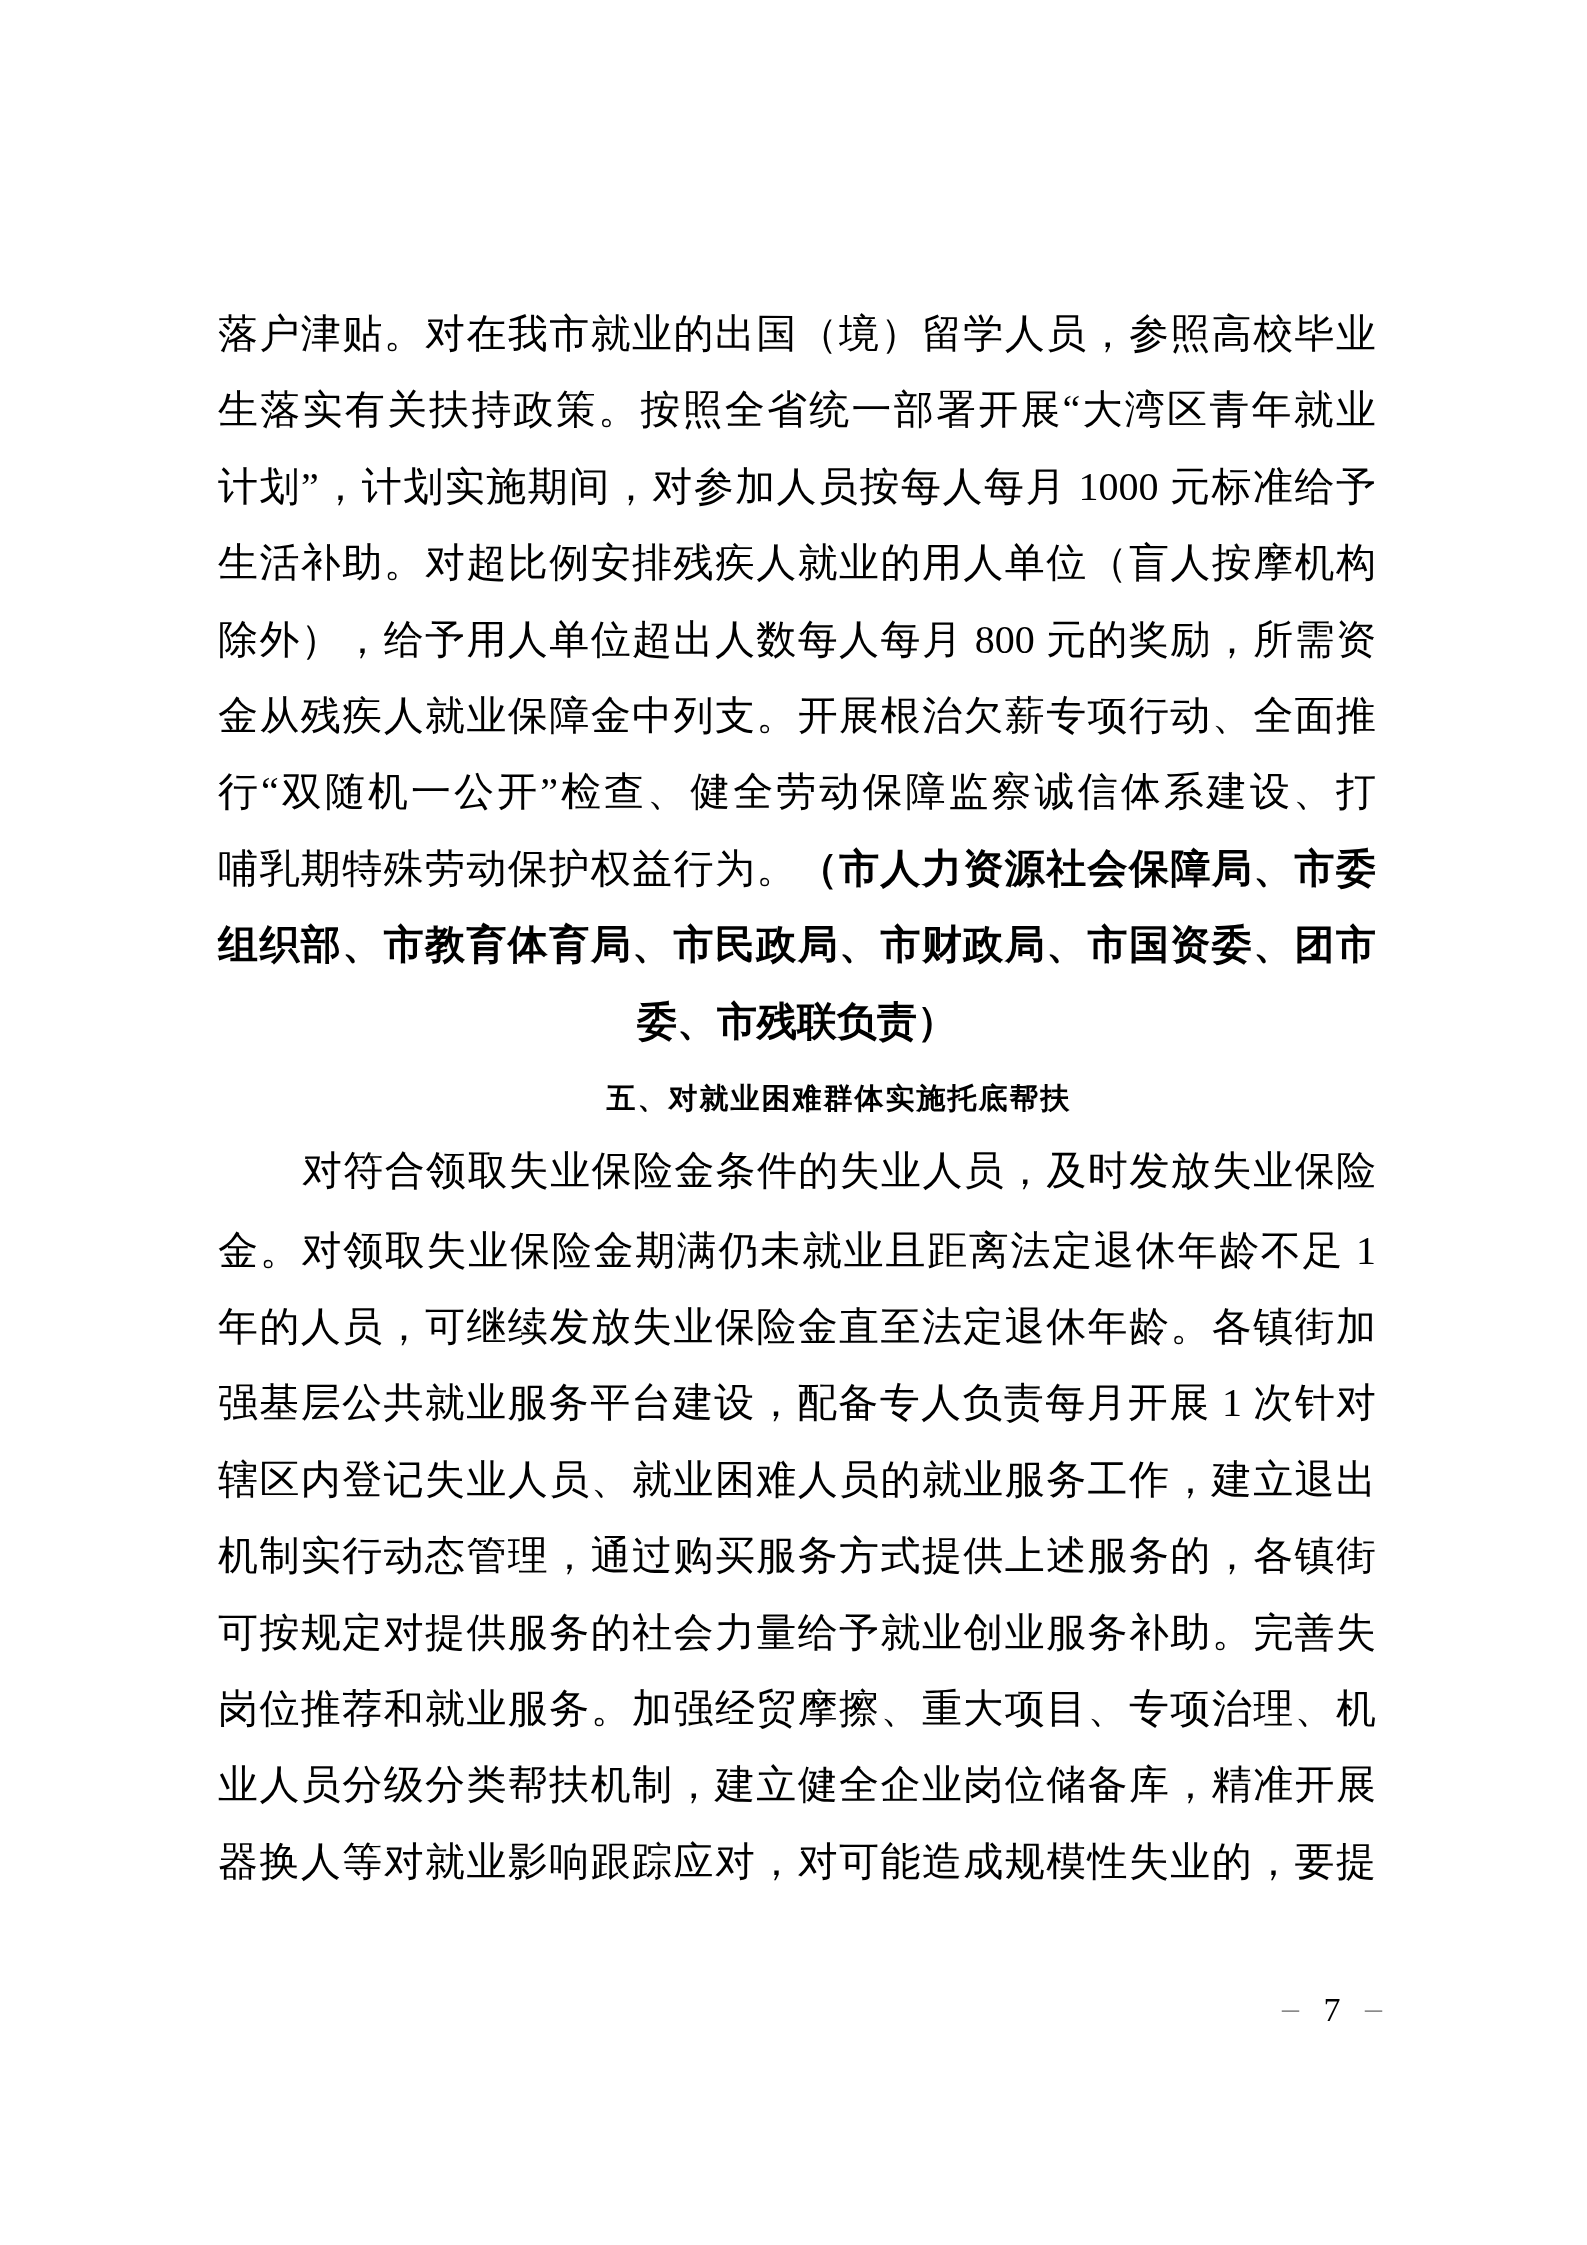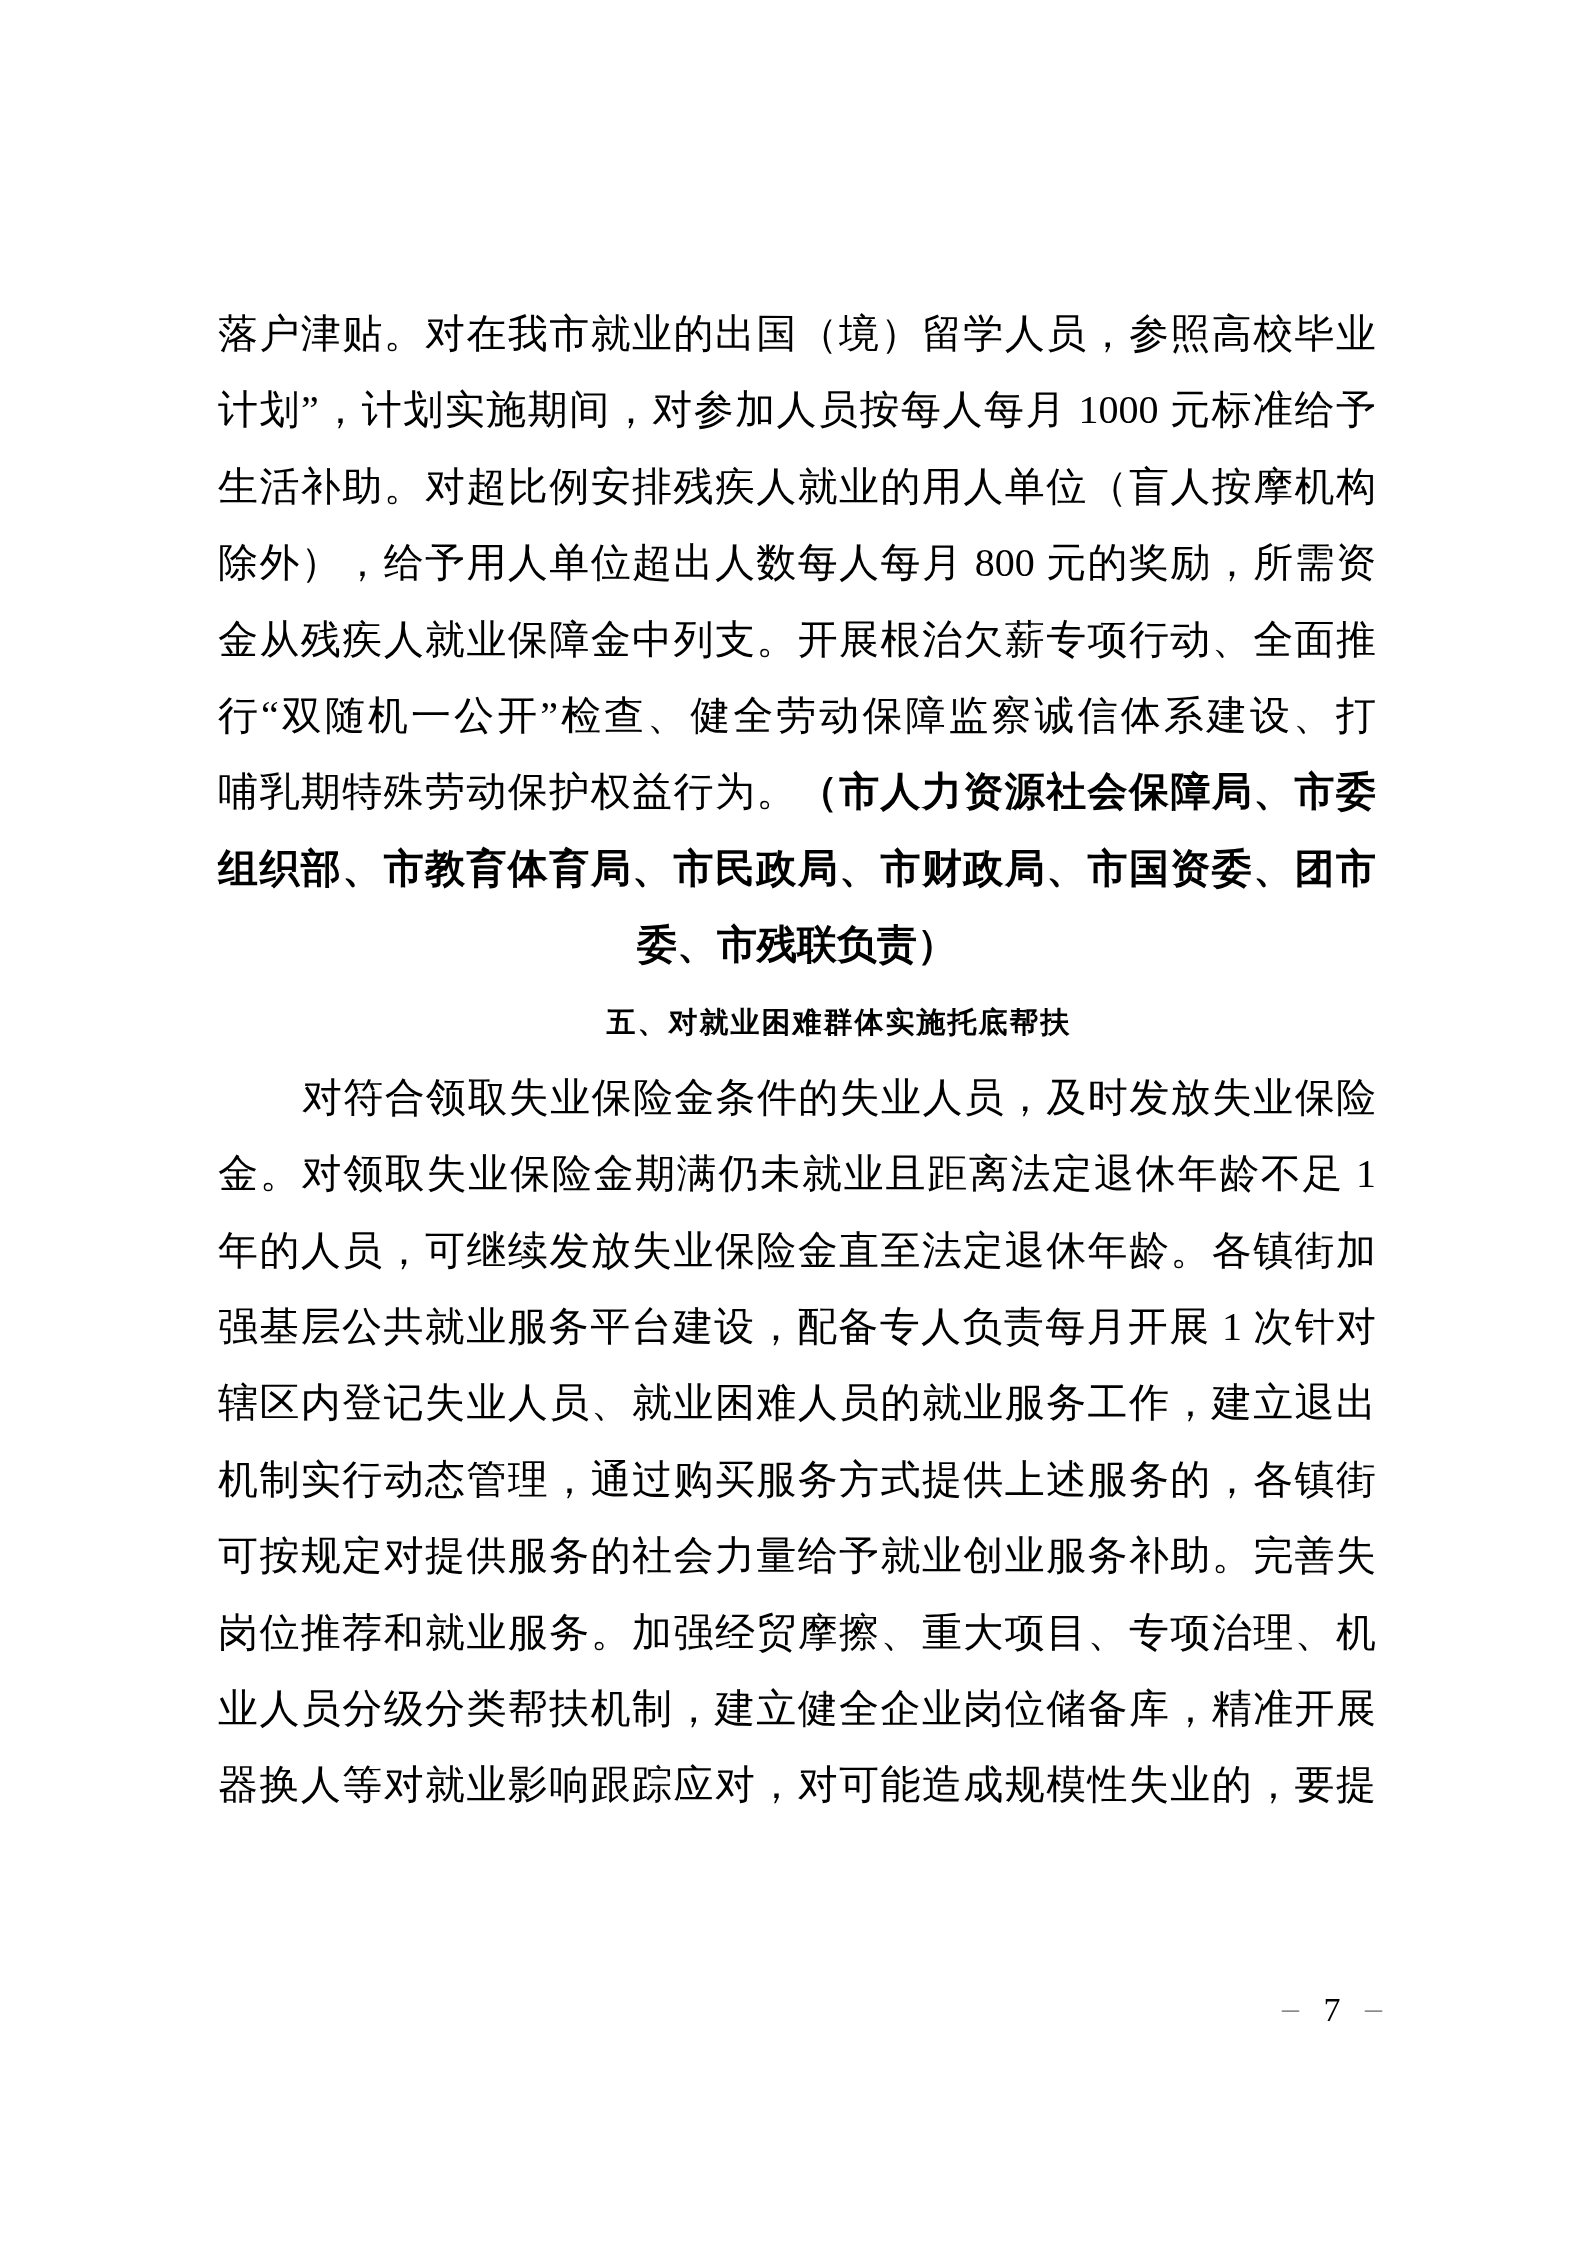--- a/index.html
+++ b/index.html
@@ -34,20 +34,21 @@
   .line.justify {
     white-space: normal;
     text-align: justify;
     text-align-last: justify;
   }
   .line.plain {
     text-align: center;
   }
   .line.indent {
     text-indent: 84px;
+    font-family: Liberation Mono, monospace;
   }
   .line.heading-line {
     font-family: "Liberation Sans", "DejaVu Sans", sans-serif;
     font-weight: bold;
     font-size: 29px;
     letter-spacing: 2px;
   }
   .seg { font-weight: inherit; }
   .seg.bold { font-weight: bold; margin-top: 44px; }
   .footer {
@@ -70,20 +71,21 @@
     color: #000000;
   }
 </style>
 </head>
 <body>
 
 <div class="page">
 
   <div class="content" id="doc-content">
       <div class="line justify"><span class="seg">落户津贴。对在我市就业的出国（境）留学人员，参照高校毕业</span></div>
+      <div class="line justify"><span class="seg">生落实有关扶持政策。按照全省统一部署开展“大湾区青年就业</span></div>
       <div class="line justify"><span class="seg">计划”，计划实施期间，对参加人员按每人每月 1000 元标准给予</span></div>
       <div class="line justify"><span class="seg">生活补助。对超比例安排残疾人就业的用人单位（盲人按摩机构</span></div>
       <div class="line justify"><span class="seg">除外），给予用人单位超出人数每人每月 800 元的奖励，所需资</span></div>
       <div class="line justify"><span class="seg">金从残疾人就业保障金中列支。开展根治欠薪专项行动、全面推</span></div>
       <div class="line justify"><span class="seg">行“双随机一公开”检查、健全劳动保障监察诚信体系建设、打</span></div>
       <div class="line justify"><span class="seg">哺乳期特殊劳动保护权益行为。</span><span class="seg bold">（市人力资源社会保障局、市委</span></div>
       <div class="line justify"><span class="seg bold">组织部、市教育体育局、市民政局、市财政局、市国资委、团市</span></div>
       <div class="line plain"><span class="seg bold">委、市残联负责）</span></div>
       <div class="line plain indent heading-line"><span class="seg bold">五、对就业困难群体实施托底帮扶</span></div>
       <div class="line justify indent"><span class="seg">对符合领取失业保险金条件的失业人员，及时发放失业保险</span></div>

